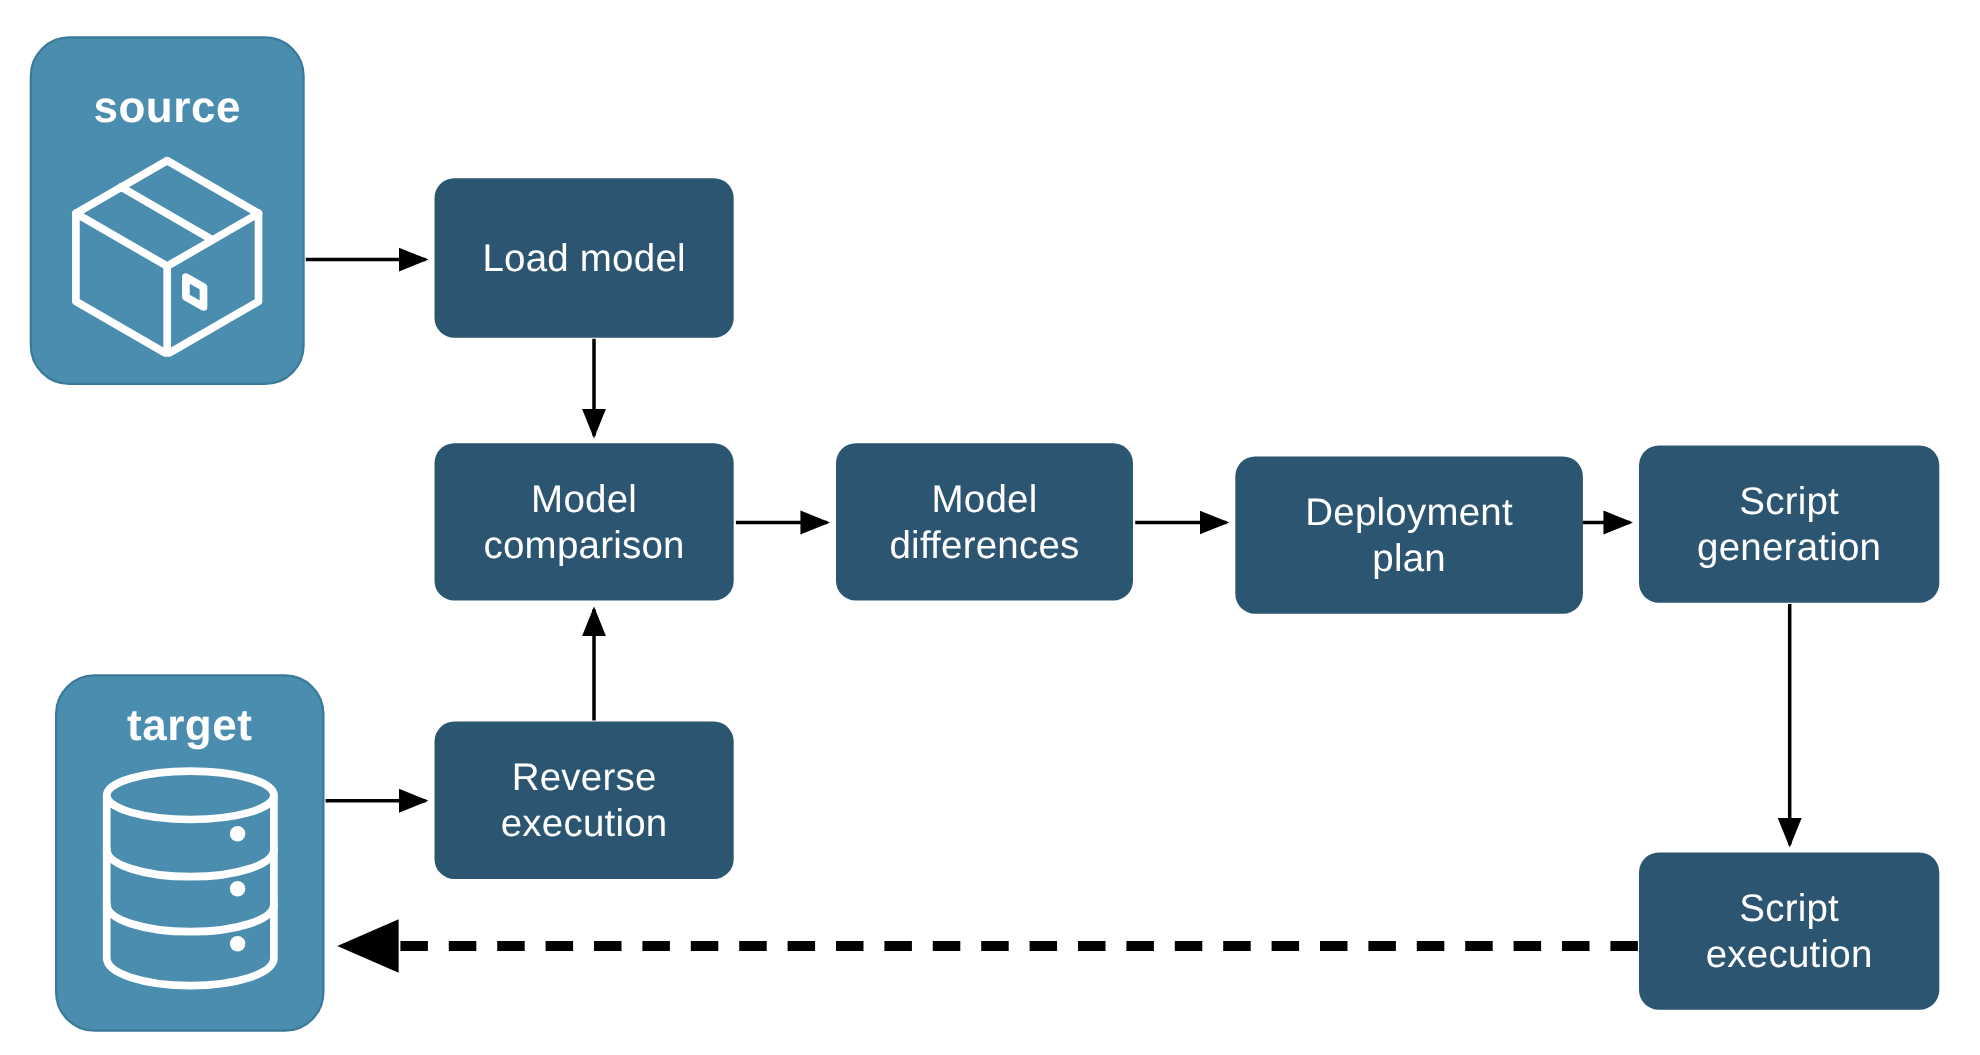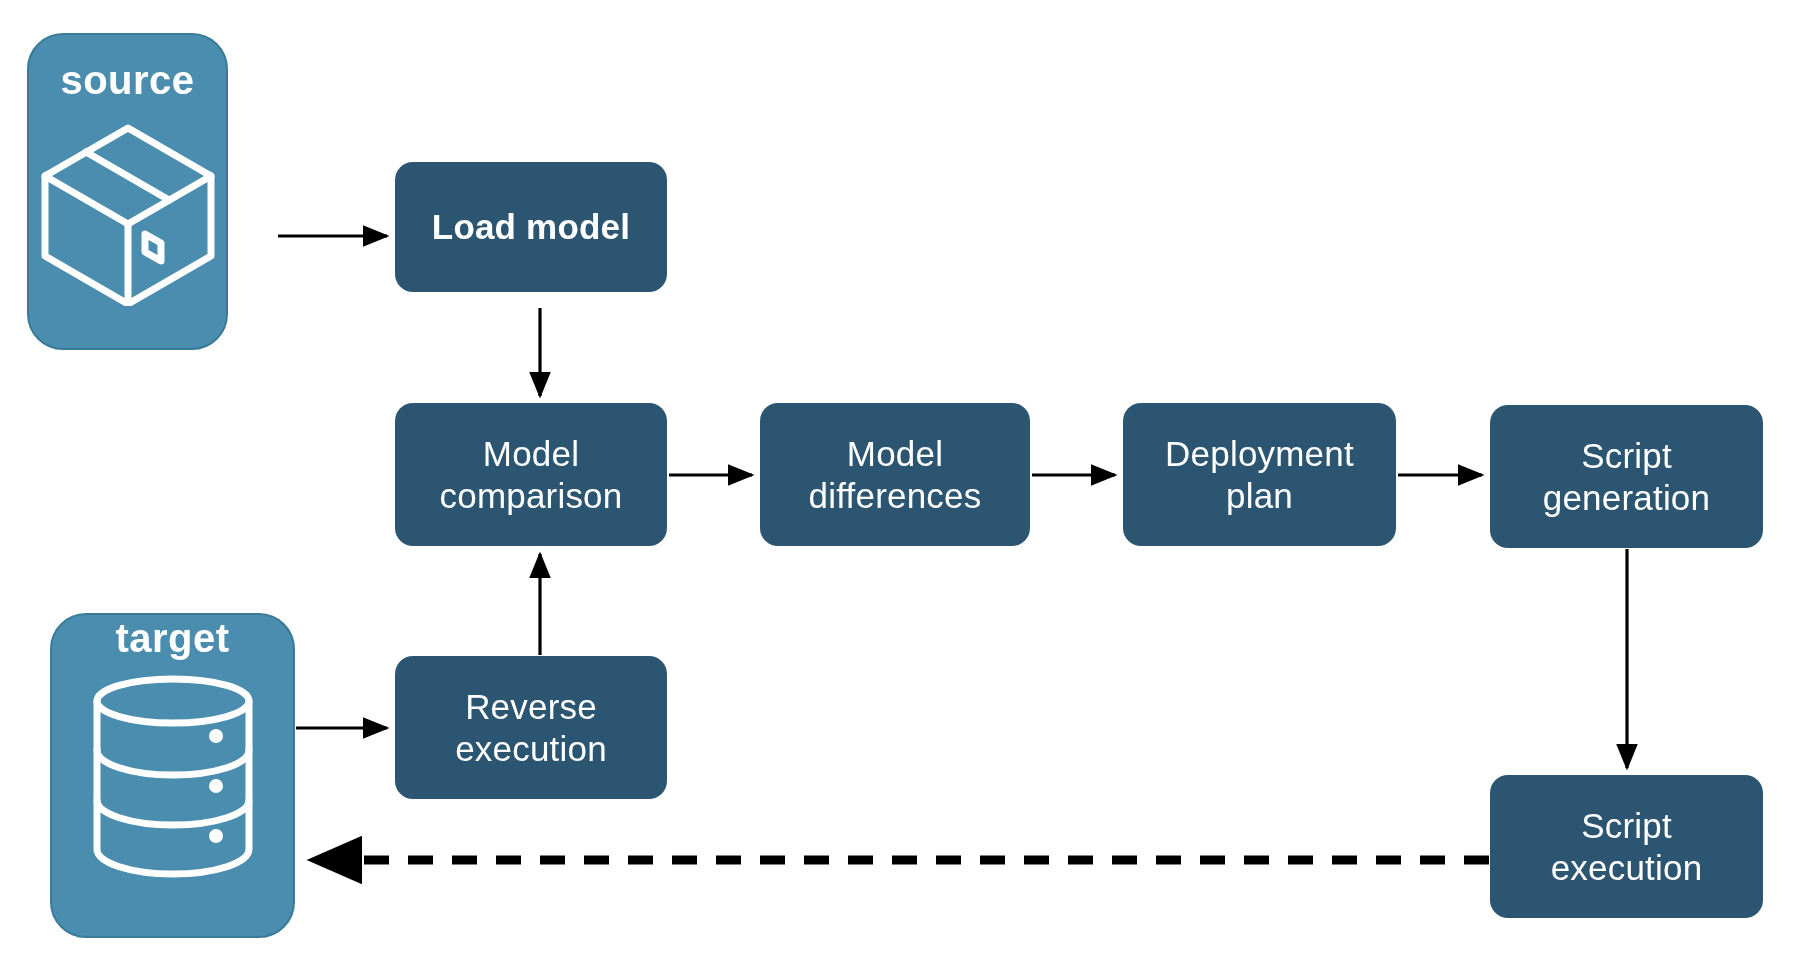--- a/index.html
+++ b/index.html
@@ -93,40 +93,40 @@
 
     <line x1="1627" y1="549" x2="1627" y2="768" stroke="#000000" stroke-width="3.2" marker-end="url(#arrowhead)"></line>
 
     <line x1="296" y1="728" x2="387" y2="728" stroke="#000000" stroke-width="3.2" marker-end="url(#arrowhead)"></line>
 
     <line x1="540" y1="655" x2="540" y2="554" stroke="#000000" stroke-width="3.2" marker-end="url(#arrowhead)"></line>
 
     <line x1="1489" y1="860" x2="312" y2="860" stroke="#000000" stroke-width="9" stroke-dasharray="25,19" marker-end="url(#arrowhead-fat)"></line>
   </svg>
 
-  <div class="node endpoint" style="left:27px; top:33px; width:201px; height:317px; padding-top:22px;">
+  <div class="node endpoint" style="left:27px; top:33px; width:250px; height:317px; padding-top:22px;justify-content:center;">
     <span class="endpoint-label">source</span>
     <span class="endpoint-icon" style="margin-top:12px;">
       <svg width="190" height="190" viewBox="0 0 190 190" xmlns="http://www.w3.org/2000/svg">
         <g fill="none" stroke="#ffffff" stroke-width="7" stroke-linejoin="round" stroke-linecap="round">
 
           <path d="M95 12 L178 60 L178 140 L95 188 L12 140 L12 60 Z"></path>
 
           <path d="M12 60 L95 108 L178 60"></path>
           <path d="M95 108 L95 188"></path>
 
           <path d="M53 36 L136 84"></path>
 
           <path d="M112 118 L128 127 L128 145 L112 136 Z"></path>
         </g>
       </svg>
     </span>
   </div>
 
-  <div class="node endpoint" style="left:50px; top:613px; width:245px; height:325px; ">
+  <div class="node endpoint" style="left:50px; top:613px; width:245px; height:325px; padding-top:22px;">
     <span class="endpoint-label">target</span>
     <span class="endpoint-icon" style="margin-top:10px;">
       <svg width="176" height="206" viewBox="0 0 176 206" xmlns="http://www.w3.org/2000/svg">
         <g fill="none" stroke="#ffffff" stroke-width="7" stroke-linejoin="round" stroke-linecap="round">
 
           <path d="M12 29 L12 177 C12 191 46 202 88 202 C130 202 164 191 164 177 L164 29"></path>
 
           <ellipse cx="88" cy="29" rx="76" ry="22"></ellipse>
 
           <path d="M12 78 C12 92 46 103 88 103 C130 103 164 92 164 78"></path>
@@ -134,29 +134,29 @@
         </g>
         <g fill="#ffffff">
           <circle cx="131" cy="64" r="7"></circle>
           <circle cx="131" cy="114" r="7"></circle>
           <circle cx="131" cy="164" r="7"></circle>
         </g>
       </svg>
     </span>
   </div>
 
-  <div class="node process nowrap-2" style="left:395px; top:162px; width:272px; height:130px;font-weight:bold;">Load model</div>
+  <div class="node process nowrap-2" style="left:395px; top:162px; width:272px; height:145px;">Load model</div>
 
   <div class="node process nowrap-2" style="left:395px; top:403px; width:272px; height:143px;">Model
 comparison</div>
 
   <div class="node process nowrap-2" style="left:760px; top:403px; width:270px; height:143px;">Model
 differences</div>
 
-  <div class="node process nowrap-2" style="left:1123px; top:403px; width:273px; height:143px;">Deployment
+  <div class="node process nowrap-2" style="left:1123px; top:415px; width:316px; height:143px;">Deployment
 plan</div>
 
   <div class="node process nowrap-2" style="left:1490px; top:405px; width:273px; height:143px;">Script
 generation</div>
 
   <div class="node process nowrap-2" style="left:395px; top:656px; width:272px; height:143px;">Reverse
 execution</div>
 
   <div class="node process nowrap-2" style="left:1490px; top:775px; width:273px; height:143px;">Script
 execution</div>

